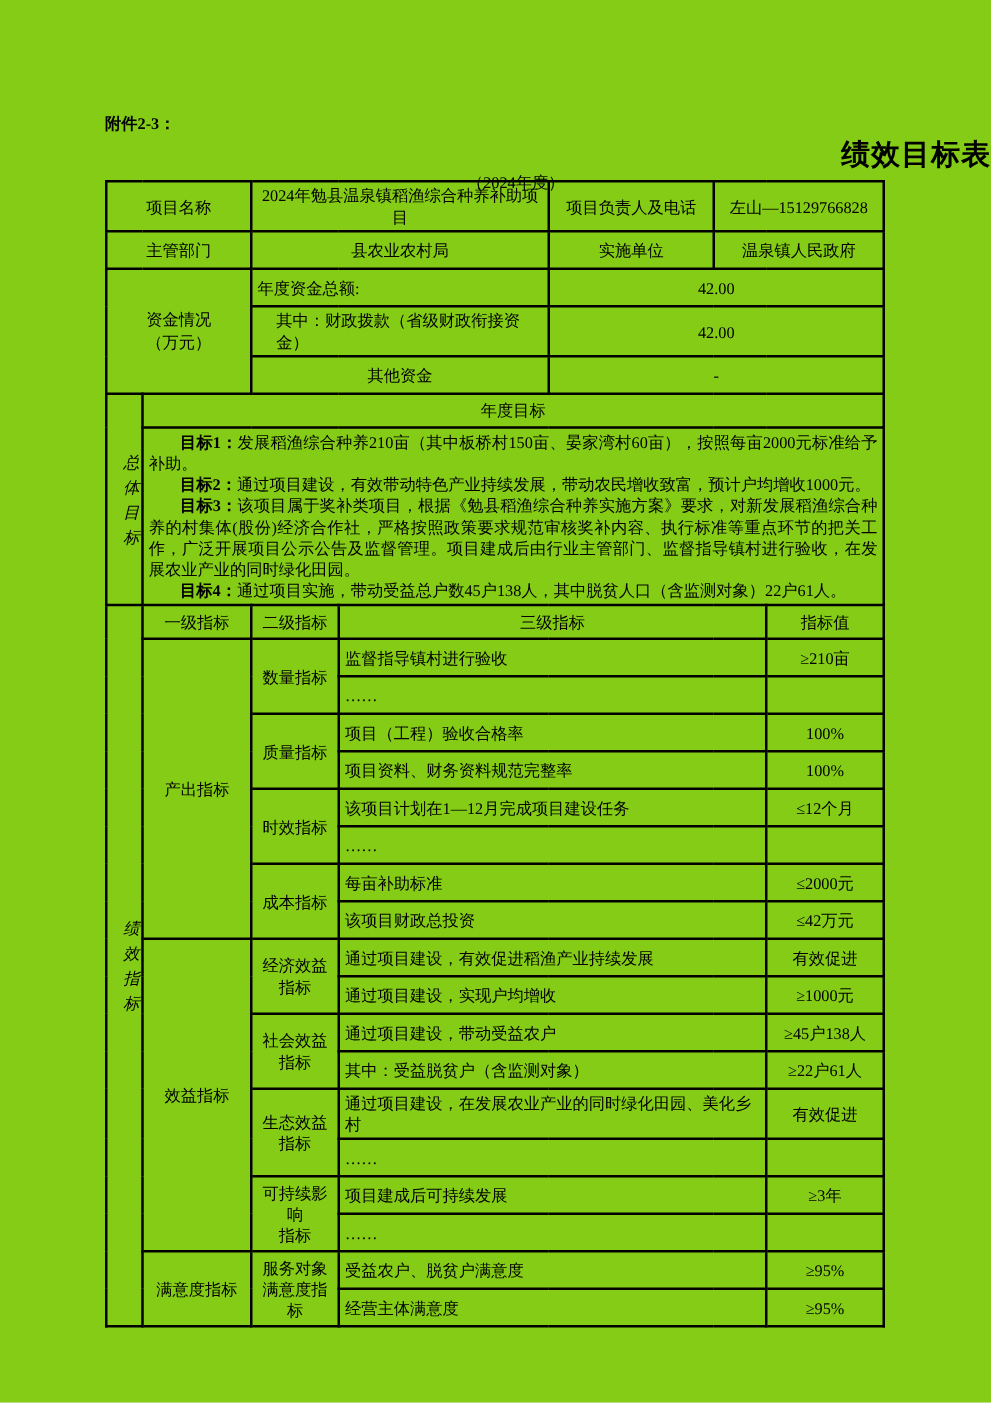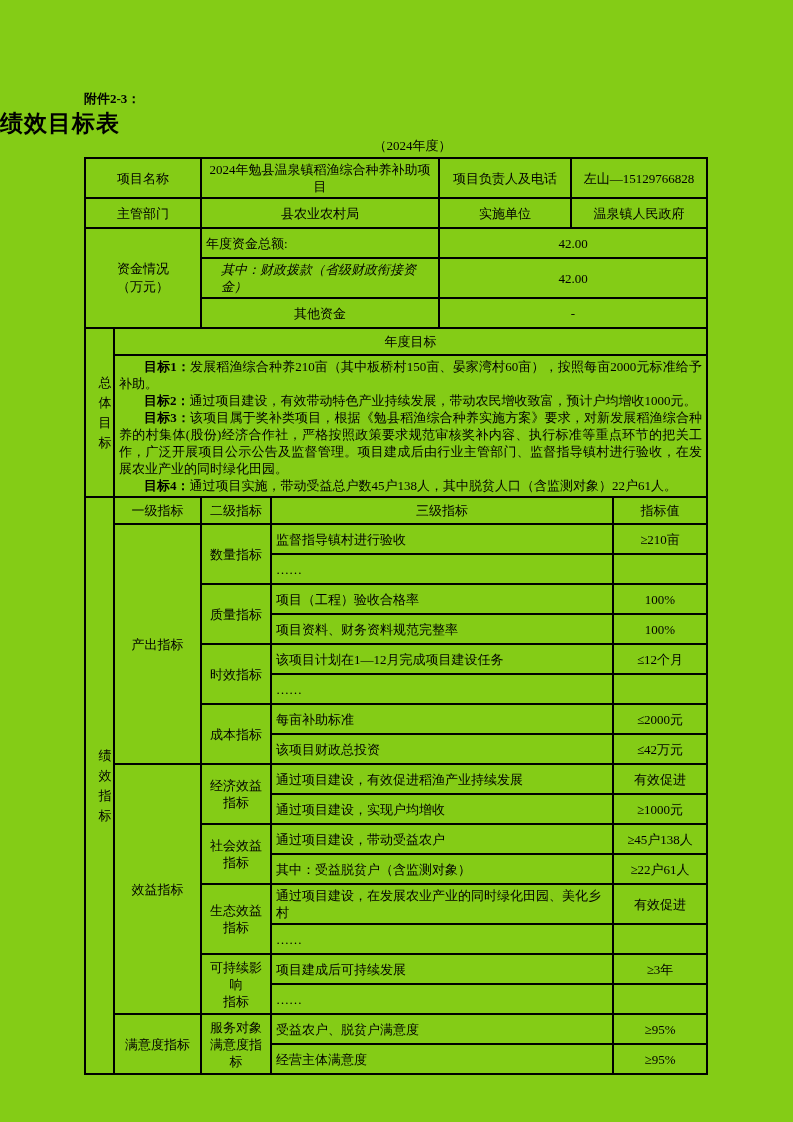--- a/index.html
+++ b/index.html
@@ -19,75 +19,75 @@
   .attach {
     position: absolute;
     left: 84px; top: 90px;
     font-size: 13px;
     font-weight: bold;
   }
   .title {
     position: absolute;
     left: 0; top: 108px;
     width: 793px;
-    text-align: left;
+    text-align: right;
     font-size: 23px;
     font-weight: bold;
     letter-spacing: 1px;
   }
   .subtitle {
     position: absolute;
     left: 16px; top: 137px;
     width: 793px;
     text-align: center;
     font-size: 13px;
   }
   table.main {
     position: absolute;
-    left: 84px; top: 157px;
+    left: 84px; top: 144px;
     width: 622px;
     border-collapse: collapse;
     table-layout: fixed;
     font-size: 13px;
   }
   table.main td {
     border: 2px solid #000;
     padding: 2px 4px;
     vertical-align: middle;
     line-height: 17px;
     overflow: hidden;
   }
   .c { text-align: center; }
   .l { text-align: left; }
   tr.r30 td { height: 30px; }
   tr.r27 td { height: 27px; }
   
   td.tb { border-bottom-width: 1px; margin-top: 20px; }
   td.tt { border-top-width: 1px; }
   
-  .vcell { padding: 12px !important; }
+  .vcell { padding: 12px !important; font-style: italic; }
   .vtext {
     width: 14px;
     margin: 0 auto;
     word-break: break-all;
     line-height: 20px;
     text-align: center;
     font-size: 13px;
   }
   
   .pre { white-space: pre-line; }
   
   td.goals {
     vertical-align: top;
     padding: 5px 7px;
     line-height: 18px;
   }
   .goal { text-align: justify; }
   .goal b { font-weight: bold; margin-left: 25px; }
-  .indent { padding-left: 19px !important; font-style: italic; }
+  .indent { padding-left: 19px !important; }
   .fund-label div { line-height: 18px; }
 </style>
 </head>
 <body>
 
 <div class="page">
 
   <div class="attach">附件2-3：</div>
   <div class="title">绩效目标表</div>
   <div class="subtitle">（2024年度）</div>

